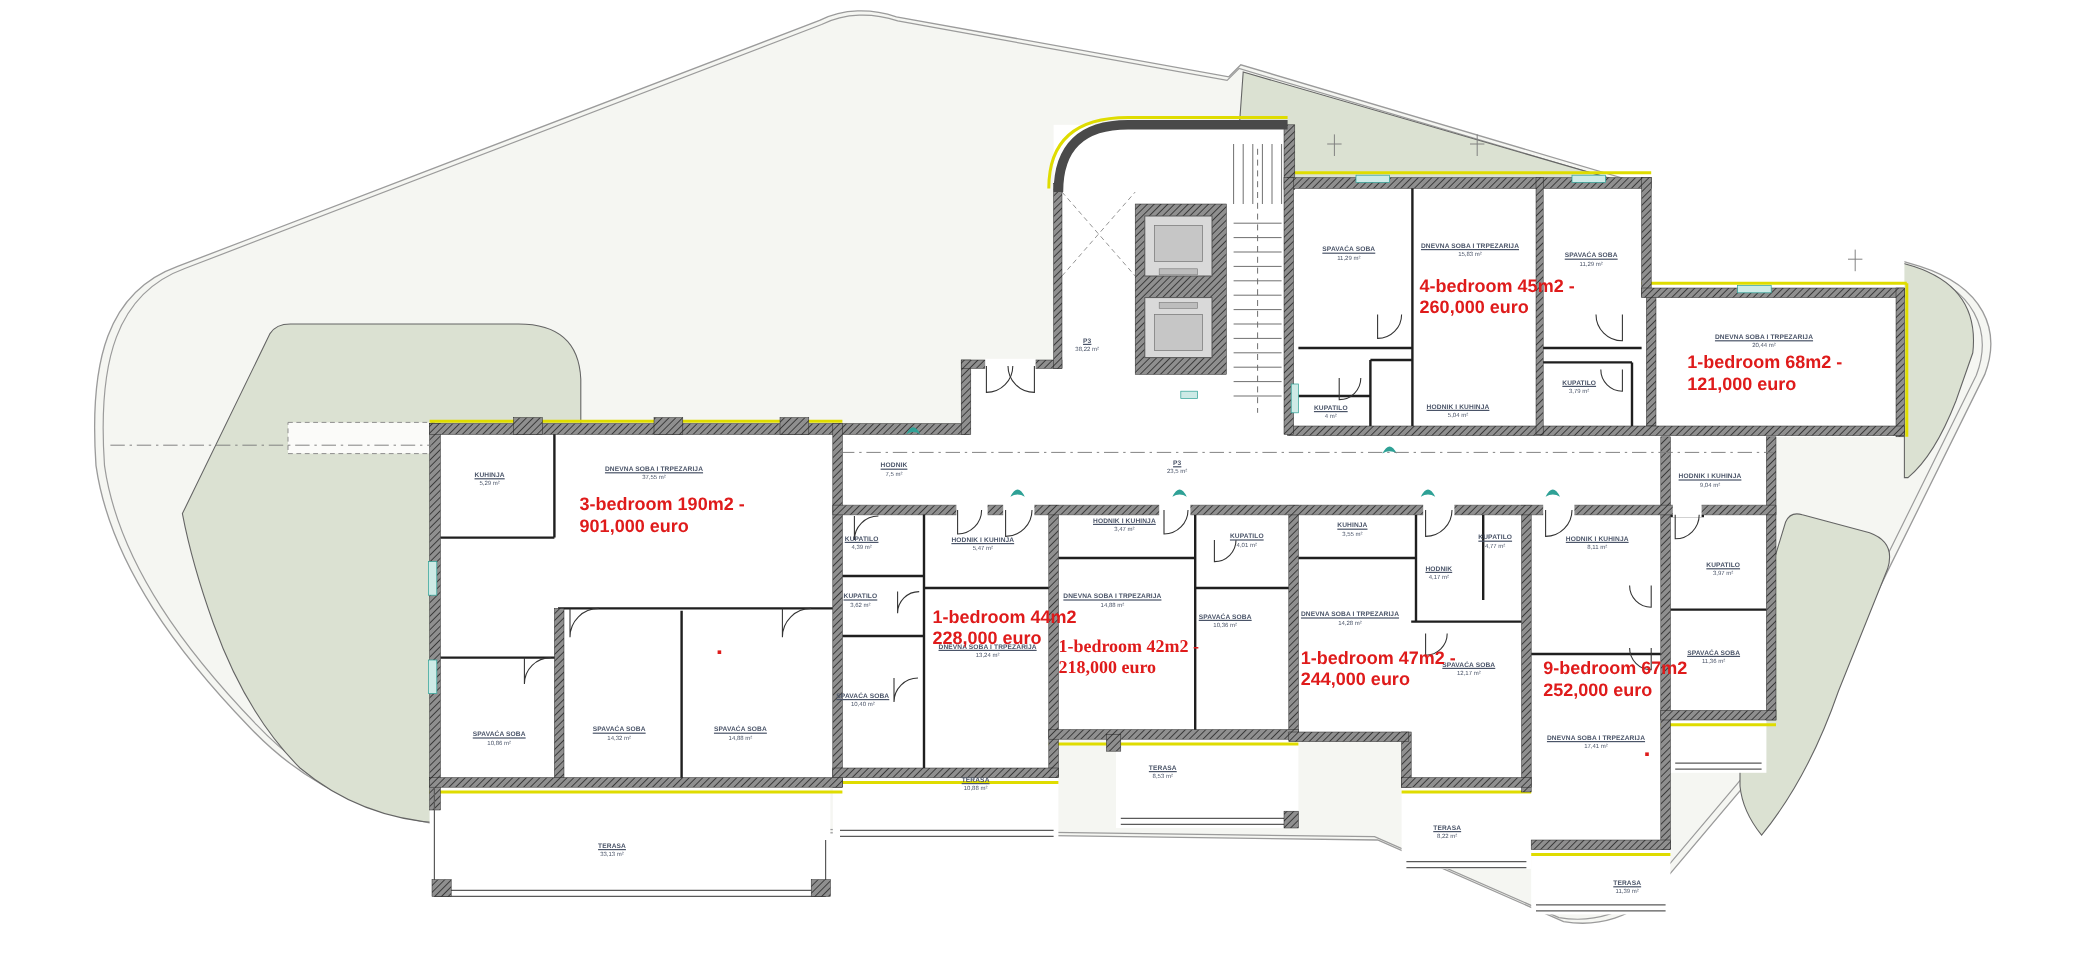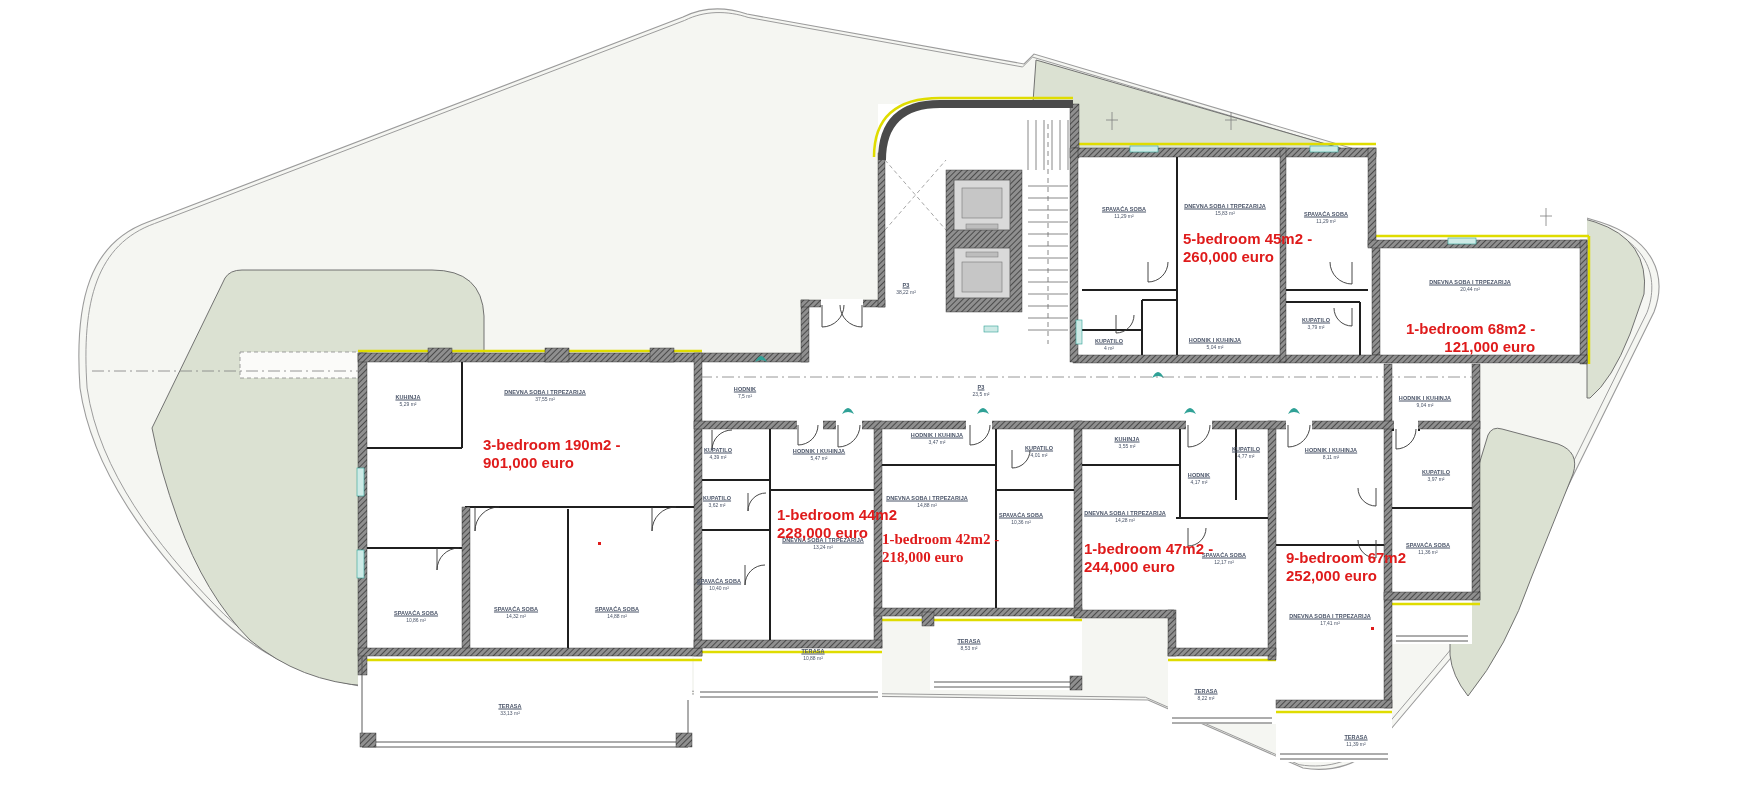--- a/index.html
+++ b/index.html
@@ -378,29 +378,29 @@
         <div class="room-area">20,44 m²</div>
       </div>
       <div class="room-label" style="left: 906px; top: 288px;">
         <div class="room-name">P3</div>
         <div class="room-area">38,22 m²</div>
       </div>
       <div class="room-label" style="left: 981px; top: 390px;">
         <div class="room-name">P3</div>
         <div class="room-area">23,5 m²</div>
       </div>
-      <div class="listing" style="left: 483px; top: 436px;">
+      <div class="listing" style="left: 483px; top: 412px;">
         <div>3-bedroom 190m2 -</div>
         <div>901,000 euro</div>
       </div>
       <div class="listing" style="left: 1183px; top: 230px;">
-        <div>5-bedroom 45m2 -</div>
+        <div>4-bedroom 45m2 -</div>
         <div>260,000 euro</div>
       </div>
-      <div class="listing" style="left: 1406px; top: 320px; text-align: right;">
+      <div class="listing" style="left: 1406px; top: 294px;">
         <div>1-bedroom 68m2 -</div>
         <div>121,000 euro</div>
       </div>
       <div class="listing" style="left: 777px; top: 506px;">
         <div>1-bedroom 44m2</div>
         <div>228,000 euro</div>
       </div>
       <div class="listing" style="left: 882px; top: 531px; font-family: Liberation Serif, serif;">
         <div>1-bedroom 42m2 -</div>
         <div>218,000 euro</div>

